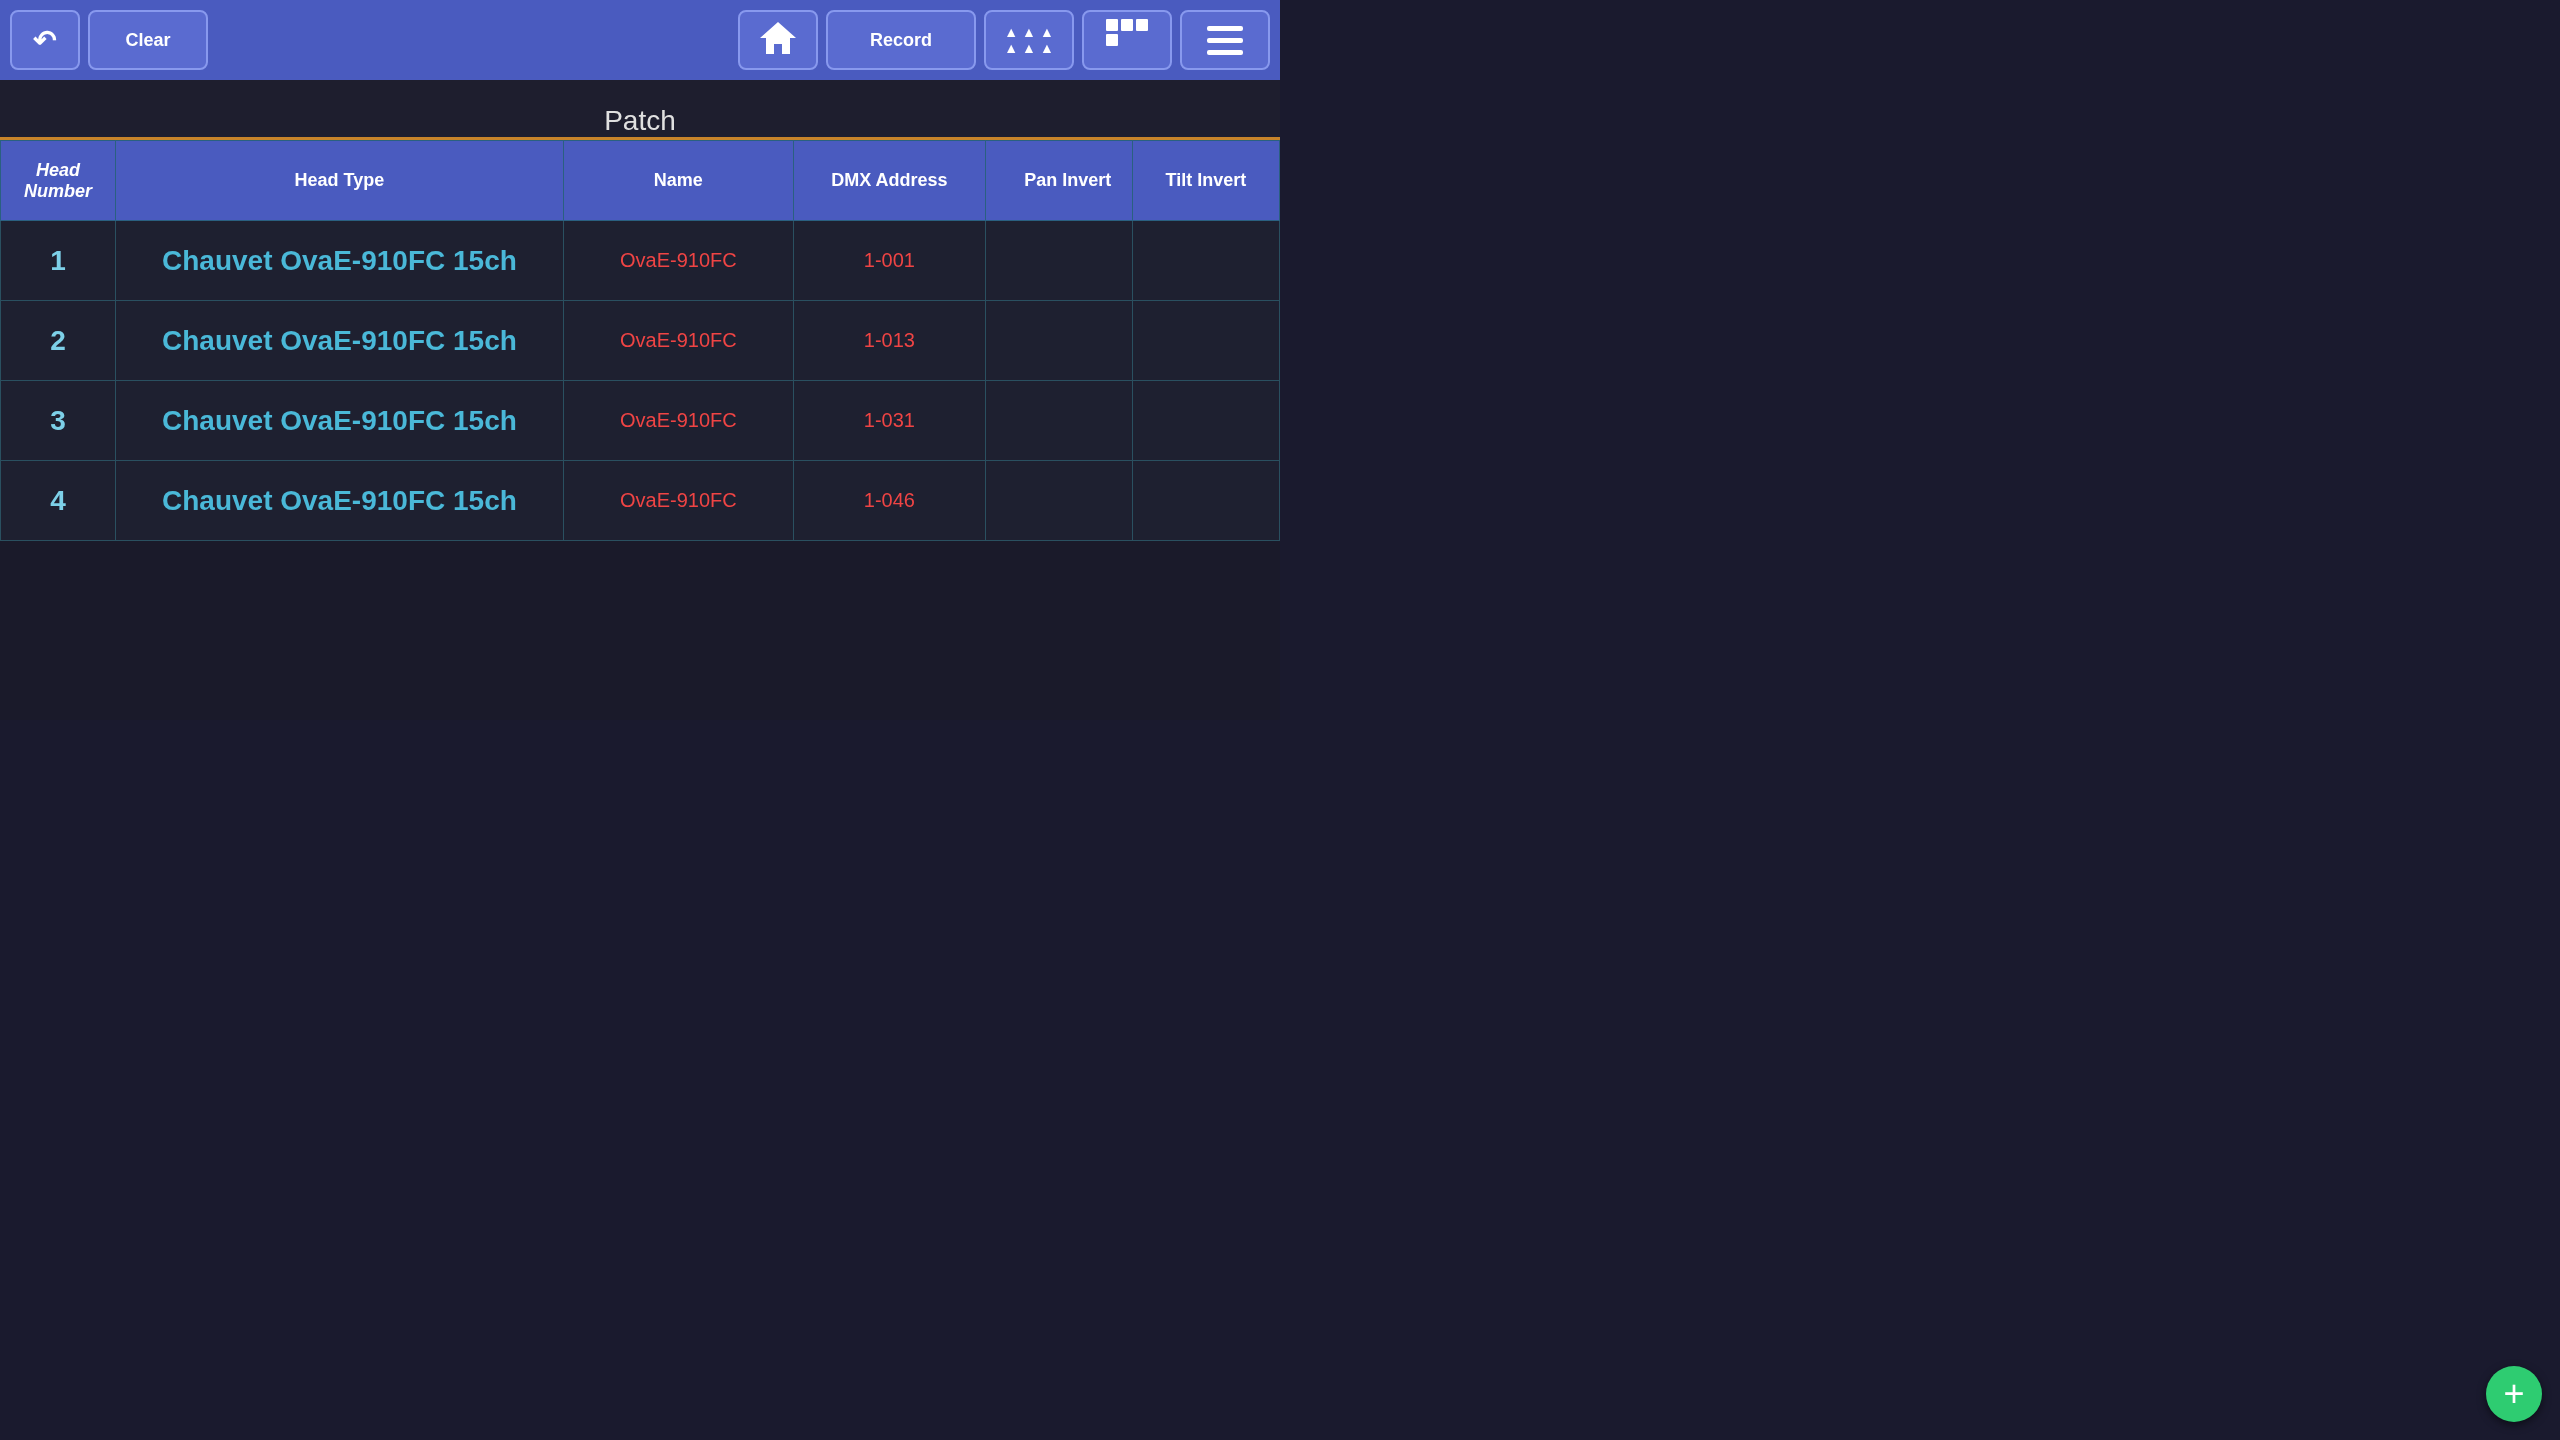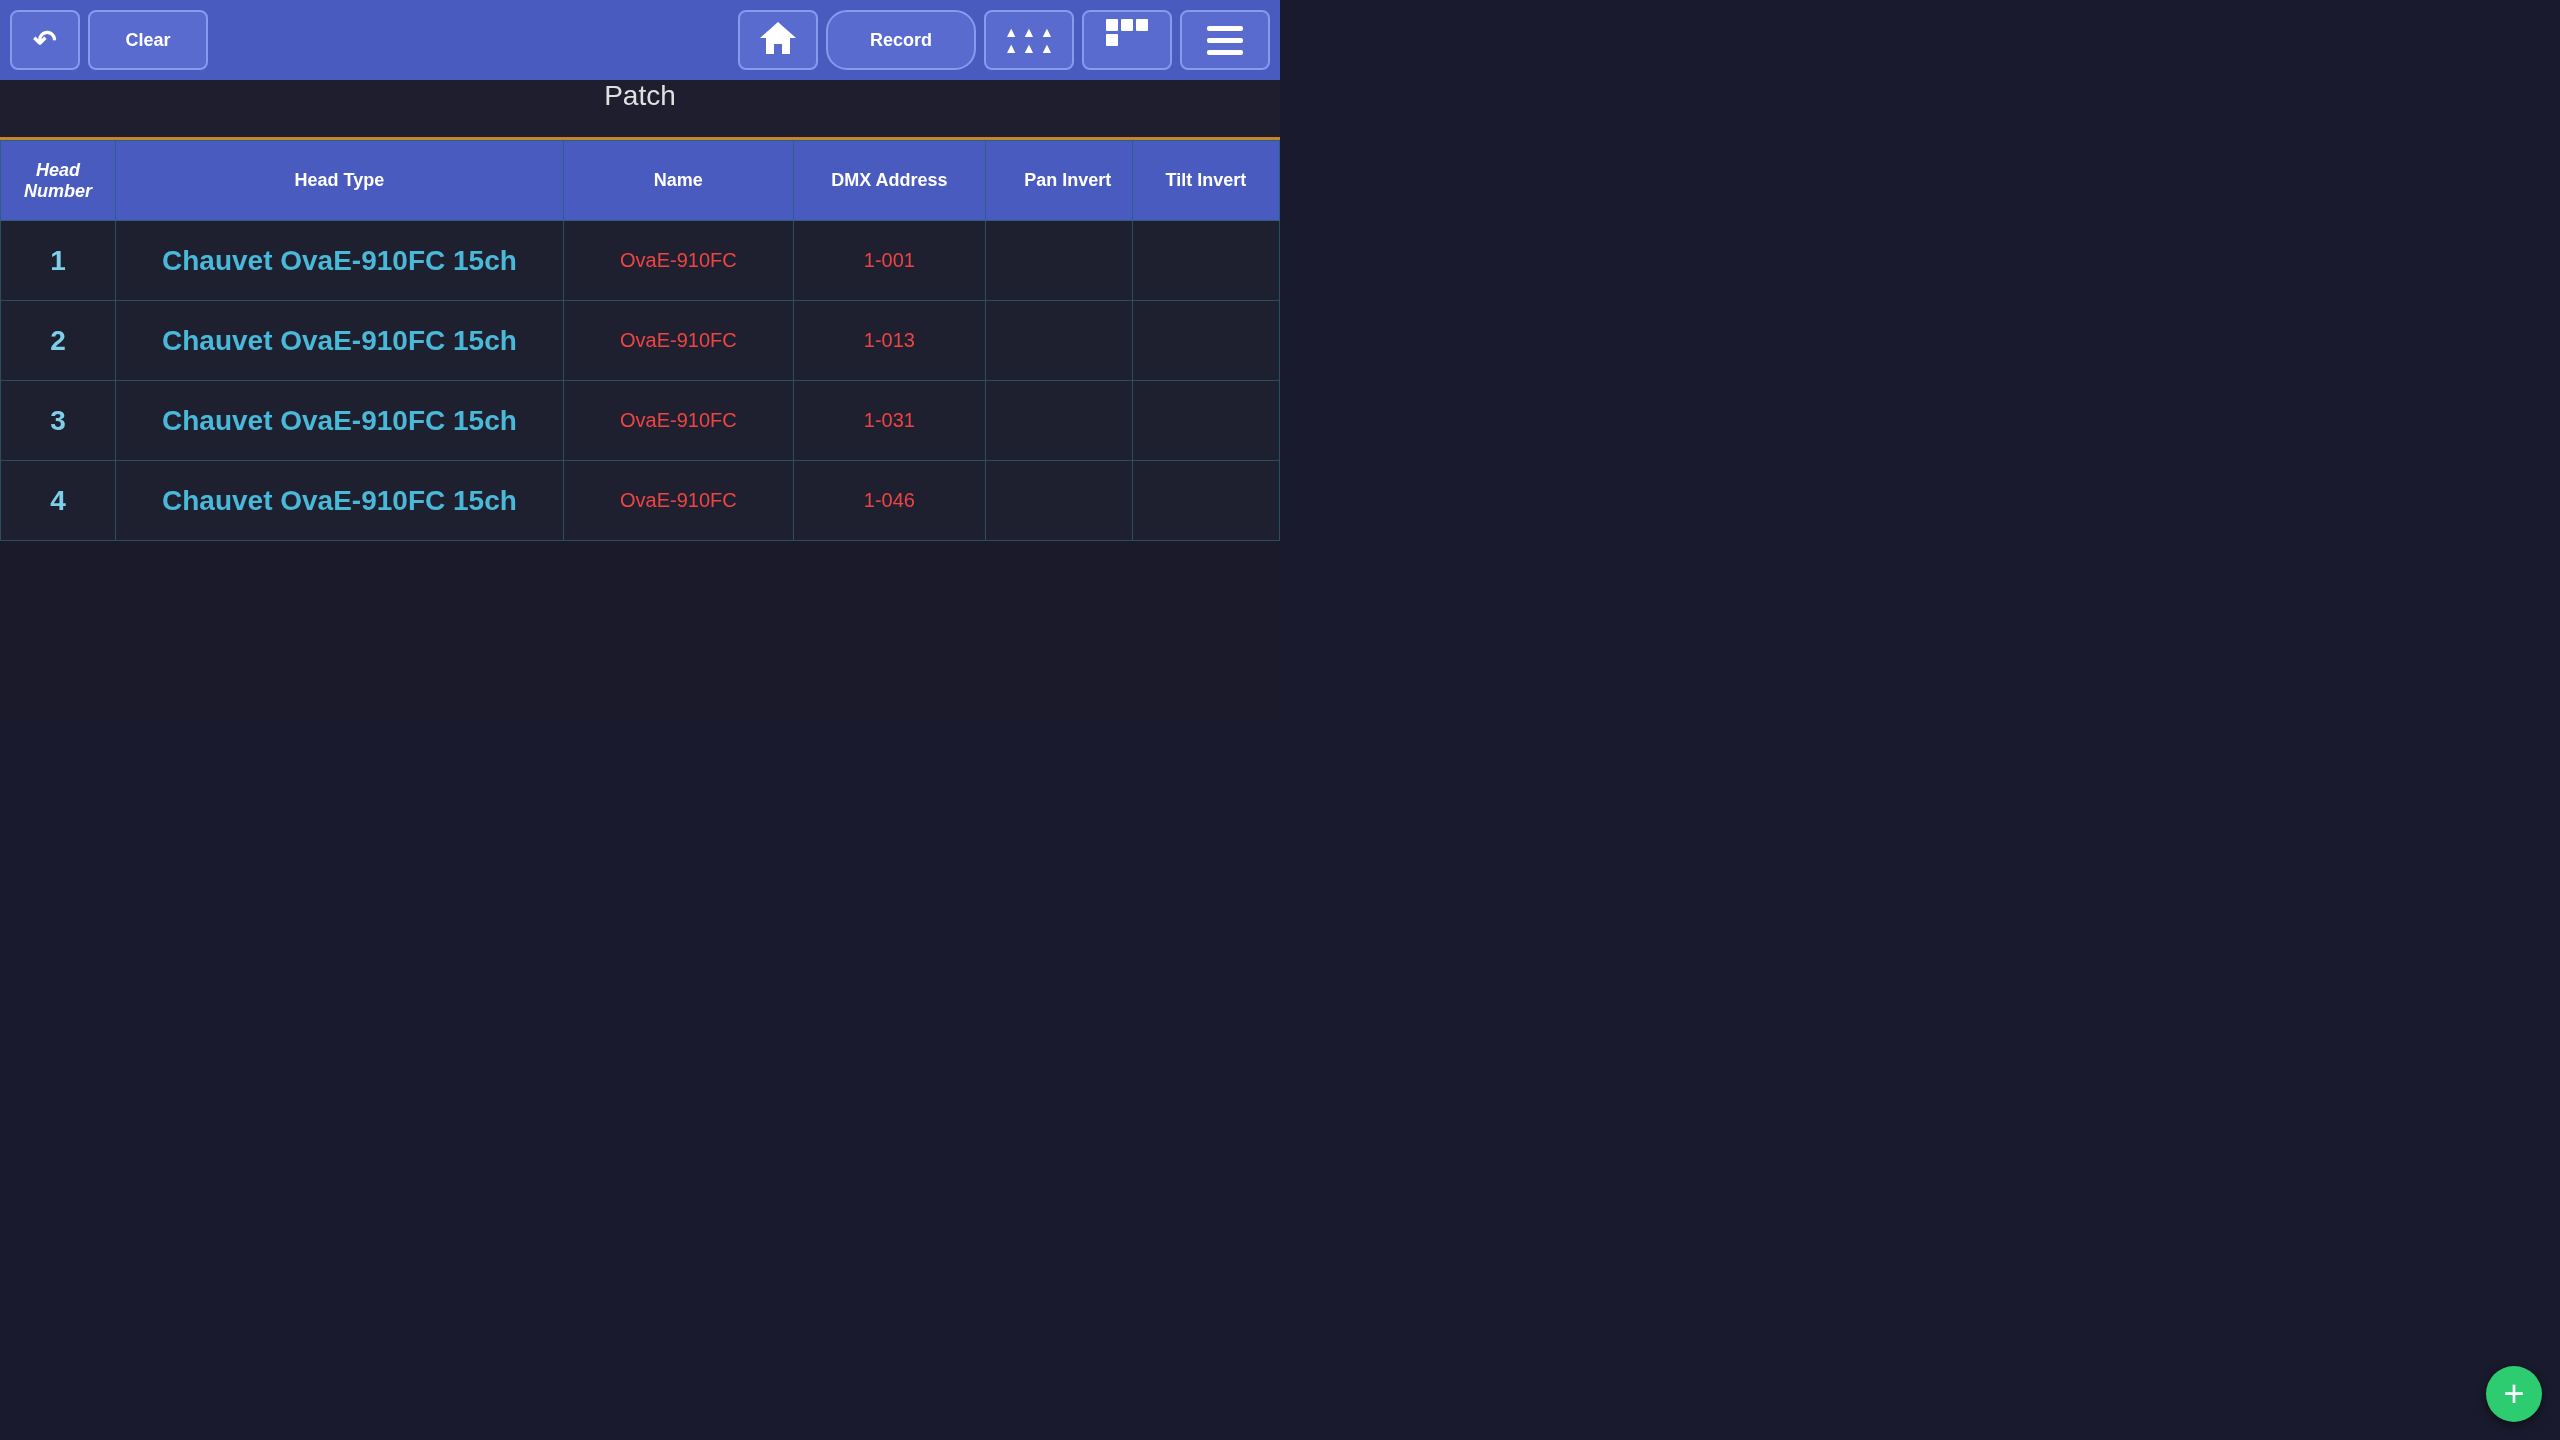--- a/index.html
+++ b/index.html
@@ -48,21 +48,20 @@
       width: 120px;
     }
 
     .btn-home {
       width: 80px;
       margin-left: auto;
     }
 
     .btn-record {
       width: 150px;
-      border-radius: 21px;
     }
 
     .btn-up {
       width: 90px;
     }
 
     .btn-grid {
       width: 90px;
     }
 
@@ -135,21 +134,21 @@
       height: 5px;
       background: #ffffff;
       border-radius: 2px;
     }
 
     
     .page-title-area {
       background: #1e1e2e;
       height: 60px;
       display: flex;
-      align-items: flex-start;
+      align-items: flex-end;
       justify-content: center;
       border-bottom: 3px solid #c8842a;
     }
 
     .page-title {
       color: #e0e0e0;
       font-size: 28px;
       font-weight: normal;
     }
 

